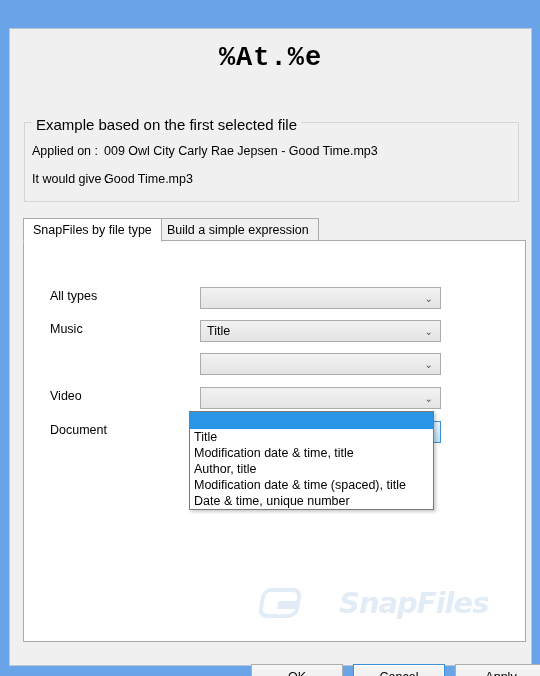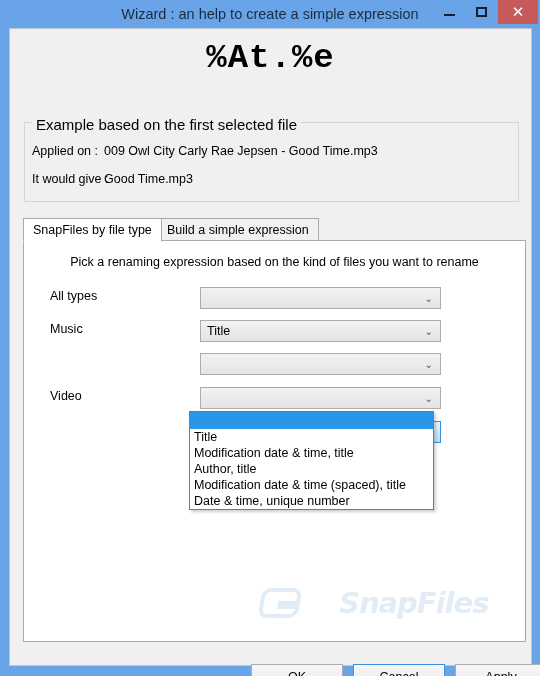--- a/index.html
+++ b/index.html
@@ -88,21 +88,21 @@
     left: 0; top: 0;
     width: 521px;
     height: 58px;
     display: flex;
     align-items: center;
     justify-content: center;
     background: #f0f0f0;
   }
   #expression-text {
     font-family: "Liberation Mono", "DejaVu Sans Mono", monospace;
-    font-size: 34px;
+    font-size: 27px;
     font-weight: bold;
     color: #000000;
     letter-spacing: 1px;
   }
 
   
   #example-group {
     position: absolute;
     left: 14px; top: 93px;
     width: 495px;
@@ -322,32 +322,20 @@
   }
   #btn-ok { left: 241px; }
   #btn-cancel { left: 343px; }
   #btn-apply { left: 445px; }
 </style>
 </head>
 <body>
 
 <div id="window">
 
-  <div id="titlebar">
-    <div id="title-text">Wizard : an help to create a simple expression</div>
-    <div class="win-btn" id="btn-min">
-      <span class="glyph-min"></span>
-    </div>
-    <div class="win-btn" id="btn-max">
-      <span class="glyph-max"></span>
-    </div>
-    <div class="win-btn" id="btn-close">
-      <span class="glyph-close">✕</span>
-    </div>
-  </div>
 
   <div id="client">
 
     <div id="expression-header">
       <span id="expression-text">%At.%e</span>
     </div>
 
     <div id="example-group"></div>
     <div id="example-legend">Example based on the first selected file</div>
     <div class="example-row" id="ex-label-1">Applied on :</div>
@@ -359,21 +347,20 @@
       <div class="tab active">
         <span>SnapFiles by file type</span>
       </div>
       <div class="tab inactive">
         <span>Build a simple expression</span>
       </div>
     </div>
 
     <div id="tabpanel">
 
-      <div id="instruction">Pick a renaming expression based on the kind of files you want to rename</div>
 
       <div class="form-row" style="top:46px">
         <div class="row-label">All types</div>
         <div class="combo">
           <span class="combo-value"></span>
           <span class="combo-arrow">⌄</span>
         </div>
       </div>
 
       <div class="form-row" style="top:79px">
@@ -393,20 +380,21 @@
 
       <div class="form-row" style="top:146px">
         <div class="row-label">Video</div>
         <div class="combo">
           <span class="combo-value"></span>
           <span class="combo-arrow">⌄</span>
         </div>
       </div>
 
       <div class="form-row" style="top:180px">
+        <div class="row-label">Document</div>
         <div class="combo highlight">
           <span class="combo-value"></span>
           <span class="combo-arrow">⌄</span>
         </div>
       </div>
 
     </div>
 
     <div id="watermark">
       <span id="wm-mark"></span>

